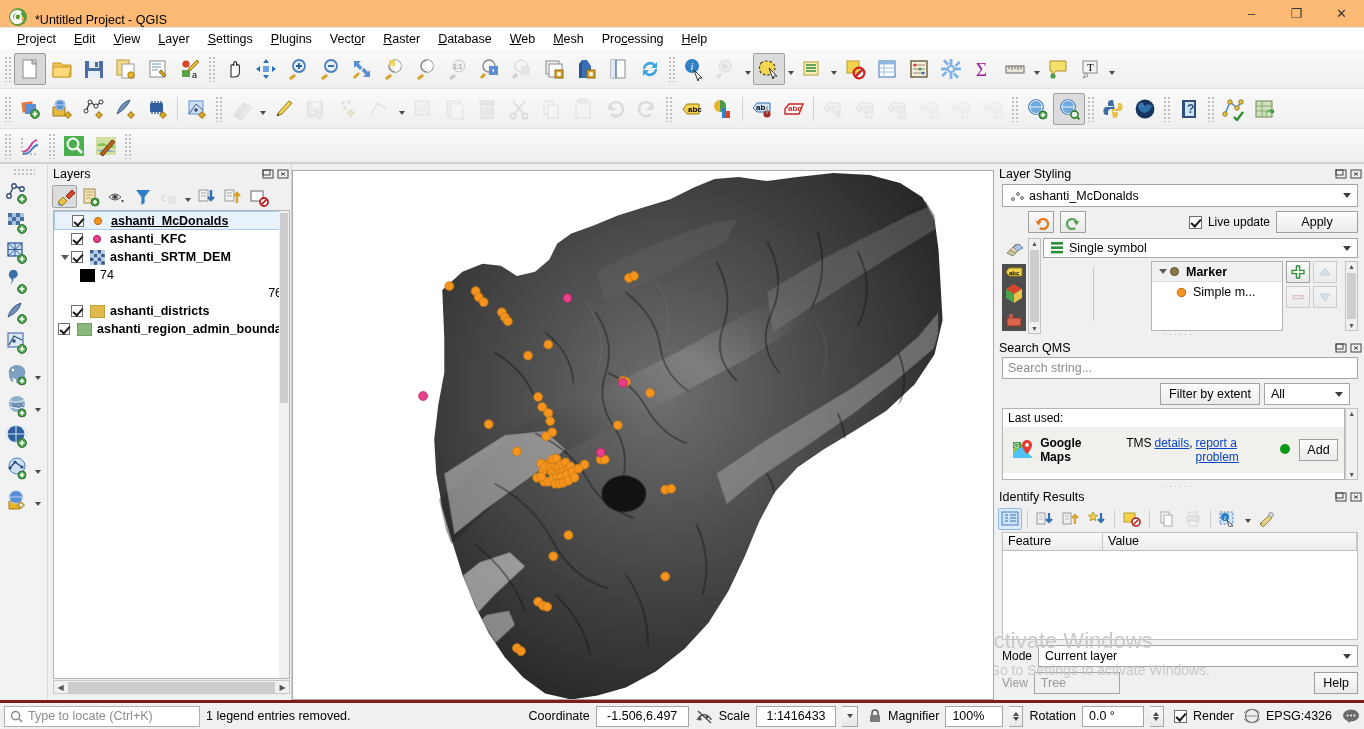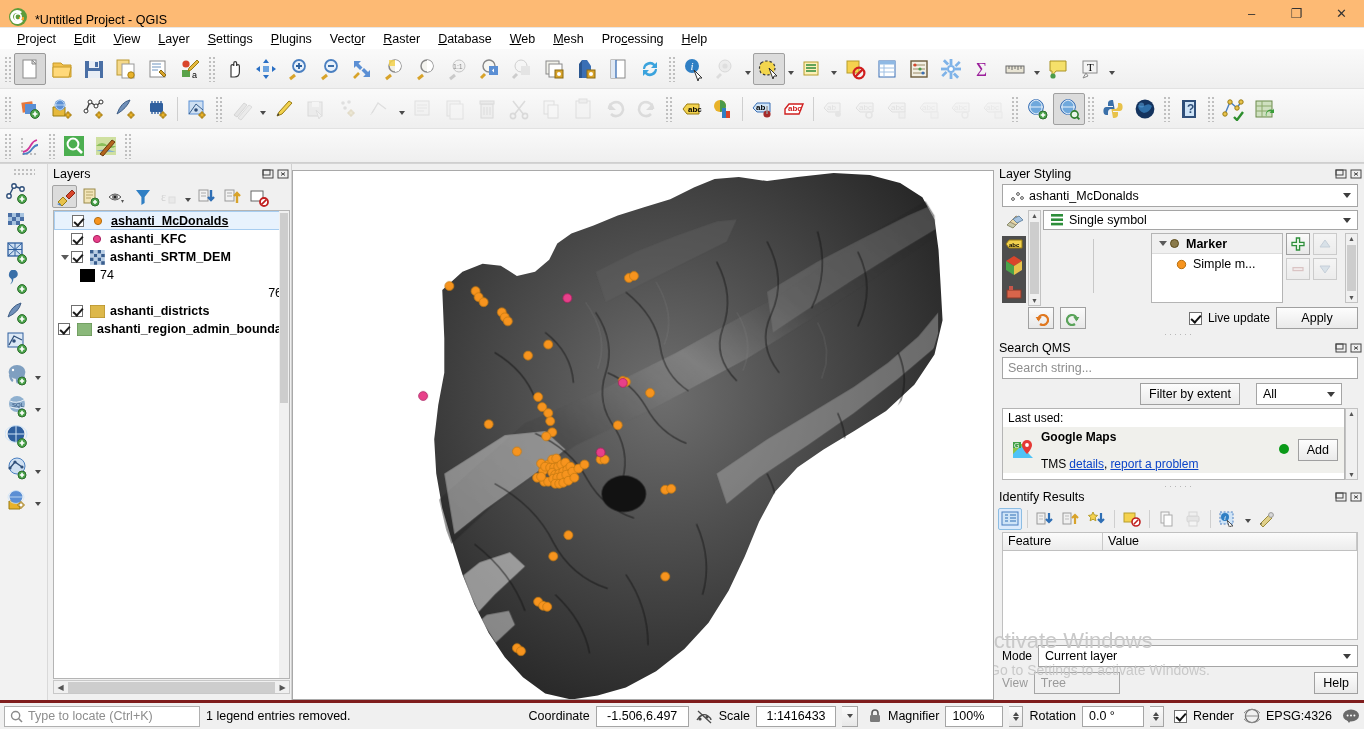--- a/index.html
+++ b/index.html
@@ -1219,20 +1219,41 @@
                   <circle cx="13" cy="9" r="1.4" fill="none" stroke="#555"></circle>
                 </svg>
             </span>
             <span class="lbl">ashanti_McDonalds</span>
             <span class="arw">
                 <i></i>
               </span>
           </div>
         </div>
 
+        <div style="display:flex; align-items:center; padding:4px 6px 2px 34px; gap:6px;">
+          <div class="sqbtn" style="width:26px;">
+            <svg width="15" height="15">
+                <path d="M4 9 a5 5 0 1 1 2 4" fill="none" stroke="#e07820" stroke-width="2.2"></path>
+                <path d="M1.6 6 h6 l-3 4.6 z" fill="#e07820"></path>
+              </svg>
+          </div>
+          <div class="sqbtn" style="width:26px;">
+            <svg width="15" height="15">
+                <path d="M11 9 a5 5 0 1 0 -2 4" fill="none" stroke="#5aa35a" stroke-width="2.2"></path>
+                <path d="M13.4 6 h-6 l3 4.6 z" fill="#5aa35a"></path>
+              </svg>
+          </div>
+          <div style="flex:1 1 auto;"></div>
+          <div class="cbx on"></div>
+          <span>Live update</span>
+          <div class="btnstd" style="min-width:82px;">
+            <span>Apply</span>
+          </div>
+        </div>
+
         <div style="display:flex; padding:3px 6px 0 8px; gap:2px; height:96px;">
 
           <div style="width:24px; display:flex; flex-direction:column;">
             <div style="height:26px;display:flex;align-items:center;justify-content:center;background:#f0f0f0;">
               <svg width="20" height="18">
                   <path d="M3 11 l6 -6 l6 3 l-6 6 z" fill="#c8c8a8" stroke="#8a8a6a"></path>
                   <path d="M6 8 l6 -6 l6 3 l-6 6 z" fill="#e8d8a8" stroke="#9a8a6a"></path>
                   <path d="M9 5 l6 -3 l4 4 l-6 3 z" fill="#a8c4e0" stroke="#6a8aa8"></path>
                 </svg>
             </div>
@@ -1330,41 +1351,20 @@
                 </div>
               </div>
               <div class="vscroll" style="height:70px;">
                 <span class="a">▲</span>
                 <span style="flex:1 1 auto;width:9px;background:#cdcdcd;margin:2px 0;"></span>
                 <span class="a">▼</span>
               </div>
             </div>
           </div>
         </div>
-
-        <div style="display:flex; align-items:center; padding:4px 6px 2px 34px; gap:6px;">
-          <div class="sqbtn" style="width:26px;">
-            <svg width="15" height="15">
-                <path d="M4 9 a5 5 0 1 1 2 4" fill="none" stroke="#e07820" stroke-width="2.2"></path>
-                <path d="M1.6 6 h6 l-3 4.6 z" fill="#e07820"></path>
-              </svg>
-          </div>
-          <div class="sqbtn" style="width:26px;">
-            <svg width="15" height="15">
-                <path d="M11 9 a5 5 0 1 0 -2 4" fill="none" stroke="#5aa35a" stroke-width="2.2"></path>
-                <path d="M13.4 6 h-6 l3 4.6 z" fill="#5aa35a"></path>
-              </svg>
-          </div>
-          <div style="flex:1 1 auto;"></div>
-          <div class="cbx on"></div>
-          <span>Live update</span>
-          <div class="btnstd" style="min-width:82px;">
-            <span>Apply</span>
-          </div>
-        </div>
         <div class="dots">······</div>
       </div>
 
       <div class="dockpanel">
         <div class="panelhead">
           <span class="title">Search QMS</span>
           <span class="phbtn">
               <svg width="12" height="12">
                 <rect x="1" y="2" width="10" height="8" fill="none" stroke="#444"></rect>
                 <rect x="1" y="2" width="7" height="5" fill="none" stroke="#444"></rect>
@@ -1375,21 +1375,21 @@
                 <rect x="1" y="2" width="10" height="8" fill="none" stroke="#444"></rect>
                 <path d="M4 4.5 l4 3 M8 4.5 l-4 3" stroke="#444"></path>
               </svg>
             </span>
         </div>
 
         <div style="padding:0 6px 0 8px;">
           <div class="txtin ph">Search string...</div>
         </div>
 
-        <div style="display:flex; justify-content:flex-end; align-items:center; padding:4px 22px 3px 8px; gap:16px;">
+        <div style="display:flex; justify-content:flex-end; align-items:center; padding:4px 14px 3px 8px; gap:4px;">
           <div class="btnstd">
             <span>Filter by extent</span>
           </div>
           <div class="combo" style="width:86px;">
             <span class="lbl">All</span>
             <span class="arw">
                 <i></i>
               </span>
           </div>
         </div>
@@ -1401,21 +1401,21 @@
               <span style="width:30px;display:flex;align-items:center;justify-content:center;">
                 <svg width="26" height="24">
                   <path d="M2 6 h10 l8 14 H2 z" fill="#8bc34a"></path>
                   <path d="M2 16 l8 -8 l12 12 H2 z" fill="#4fc3f7"></path>
                   <path d="M2 4 h8 v6 H2 z" fill="#43a047"></path>
                   <text x="3" y="10" font-size="7" fill="#fff" font-family="Liberation Sans">G</text>
                   <path d="M16 2 a5 5 0 0 1 5 5 c0 4 -5 9 -5 9 s-5 -5 -5 -9 a5 5 0 0 1 5 -5 z" fill="#e53935"></path>
                   <circle cx="16" cy="7" r="1.9" fill="#fff"></circle>
                 </svg>
               </span>
-              <span style="flex:1 1 auto; display:flex; flex-direction:column; gap:13px; padding-left:2px;justify-content:center;">
+              <span style="flex:1 1 auto; display:flex; flex-direction:row; gap:13px; padding-left:2px;justify-content:center;">
                 <span style="font-weight:bold;">Google Maps</span>
                 <span style="display:flex; gap:3px; align-items:baseline;">
                   <span>TMS</span>
                   <span class="lnk">details</span>
                   <span style="margin-left:-3px;">,</span>
                   <span class="lnk">report a problem</span>
                 </span>
               </span>
               <span style="margin-right:8px;">
                 <svg width="12" height="12">

